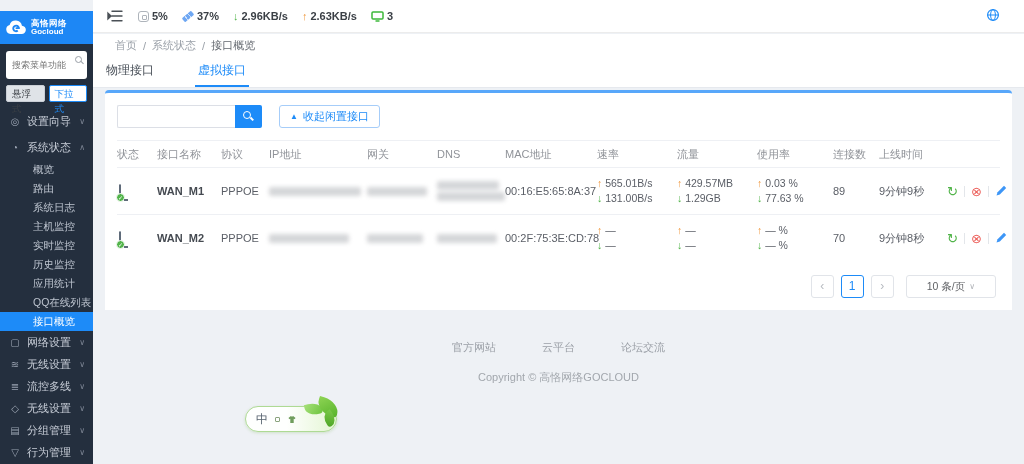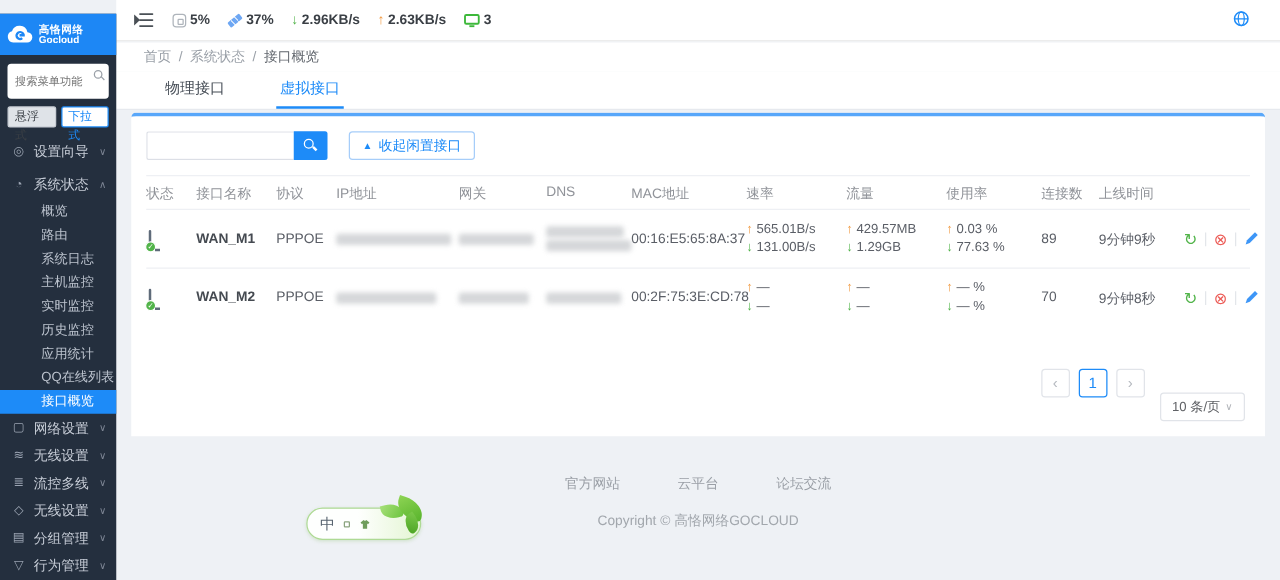--- a/index.html
+++ b/index.html
@@ -49,21 +49,21 @@
   .tb-right { margin-left:auto; display:flex; align-items:center; gap:15px;flex-direction:column; }
   .router-lbl { color:#1d8bf8; font-size:11px; }
   .tb-ic { display:flex; align-items:center; }
   .gear { color:#1d8bf8; font-size:14px; line-height:1; }
 
   
   .crumbs { position:absolute; left:93px; top:34px; right:0; height:23px; background:#fff;
     display:flex; align-items:center; padding-left:22px; gap:6px; font-size:11px; color:#9aa0a8; }
   .crumbs .cur { color:#62676e; }
   .tabs { position:absolute; left:93px; top:57px; right:0; height:31px; background:#fff;
-    border-bottom:1px solid #e6e9ee; display:flex; align-items:flex-end; padding-left:36px; gap:38px; }
+    border-bottom:1px solid #e6e9ee; display:flex; align-items:flex-end; padding-left:10px; gap:38px; }
   .tab { font-size:12px; color:#474e57; padding:6px 3px 8px; }
   .tab.active { color:#1d8bf8; border-bottom:2px solid #1d8bf8; padding-bottom:6px; }
 
   
   .content { position:absolute; left:93px; top:88px; right:0; bottom:0; background:#eef1f5; }
   .card { margin:2px 12px 0; background:#fff; border-top:3px solid #58a7fa; border-radius:4px 4px 0 0;
     padding:12px 12px 12px; }
   .search-row { display:flex; align-items:center; }
   .tbl-search { width:118px; height:23px; border:1px solid #dcdfe6; border-right:none;
     border-radius:2px 0 0 2px; outline:none; padding:0 6px; font-size:11px; }
@@ -91,21 +91,21 @@
   .ops { display:flex; align-items:center; gap:6px; }
   .op-refresh { color:#52b44a; font-size:13px; line-height:1; cursor:pointer; }
   .op-stop { color:#ec5b56; font-size:13px; line-height:1; cursor:pointer; }
   .op-sep { width:1px; height:11px; background:#e3e6ea; }
 
   .pager { display:flex; justify-content:flex-end; align-items:center; gap:7px; margin-top:14px; padding-right:4px; }
   .pg-btn { width:23px; height:23px; border:1px solid #e1e4e9; background:#fff; border-radius:3px;
     color:#b6bac0; font-size:12px; line-height:21px; text-align:center; cursor:pointer; }
   .pg-cur { border-color:#1d8bf8; color:#1d8bf8; }
   .pg-size { height:23px; border:1px solid #e1e4e9; background:#fff; border-radius:3px; color:#606266;
-    font-size:10.5px; display:flex; align-items:center; gap:4px; padding:0 9px; margin-left:5px; cursor:pointer;margin-top:39px; }
+    font-size:10.5px; display:flex; align-items:center; gap:4px; padding:0 20px; margin-left:5px; cursor:pointer; }
   .pg-size .chev { font-size:8px; color:#b0b3b8; }
 
   
   .footer { text-align:center; margin-top:30px; color:#9a9fa6; }
   .f-links { display:flex; justify-content:center; gap:46px; font-size:11px; }
   .f-copy { margin-top:15px; font-size:11px; color:#a2a7ad; }
 
   
   .ime { position:absolute; left:245px; top:406px; width:92px; height:26px; border:1px solid #aeda94;
     border-radius:13px; background:linear-gradient(90deg,#fefffe 45%,#e3f5d2); box-shadow:0 1px 3px rgba(120,180,80,.25);

